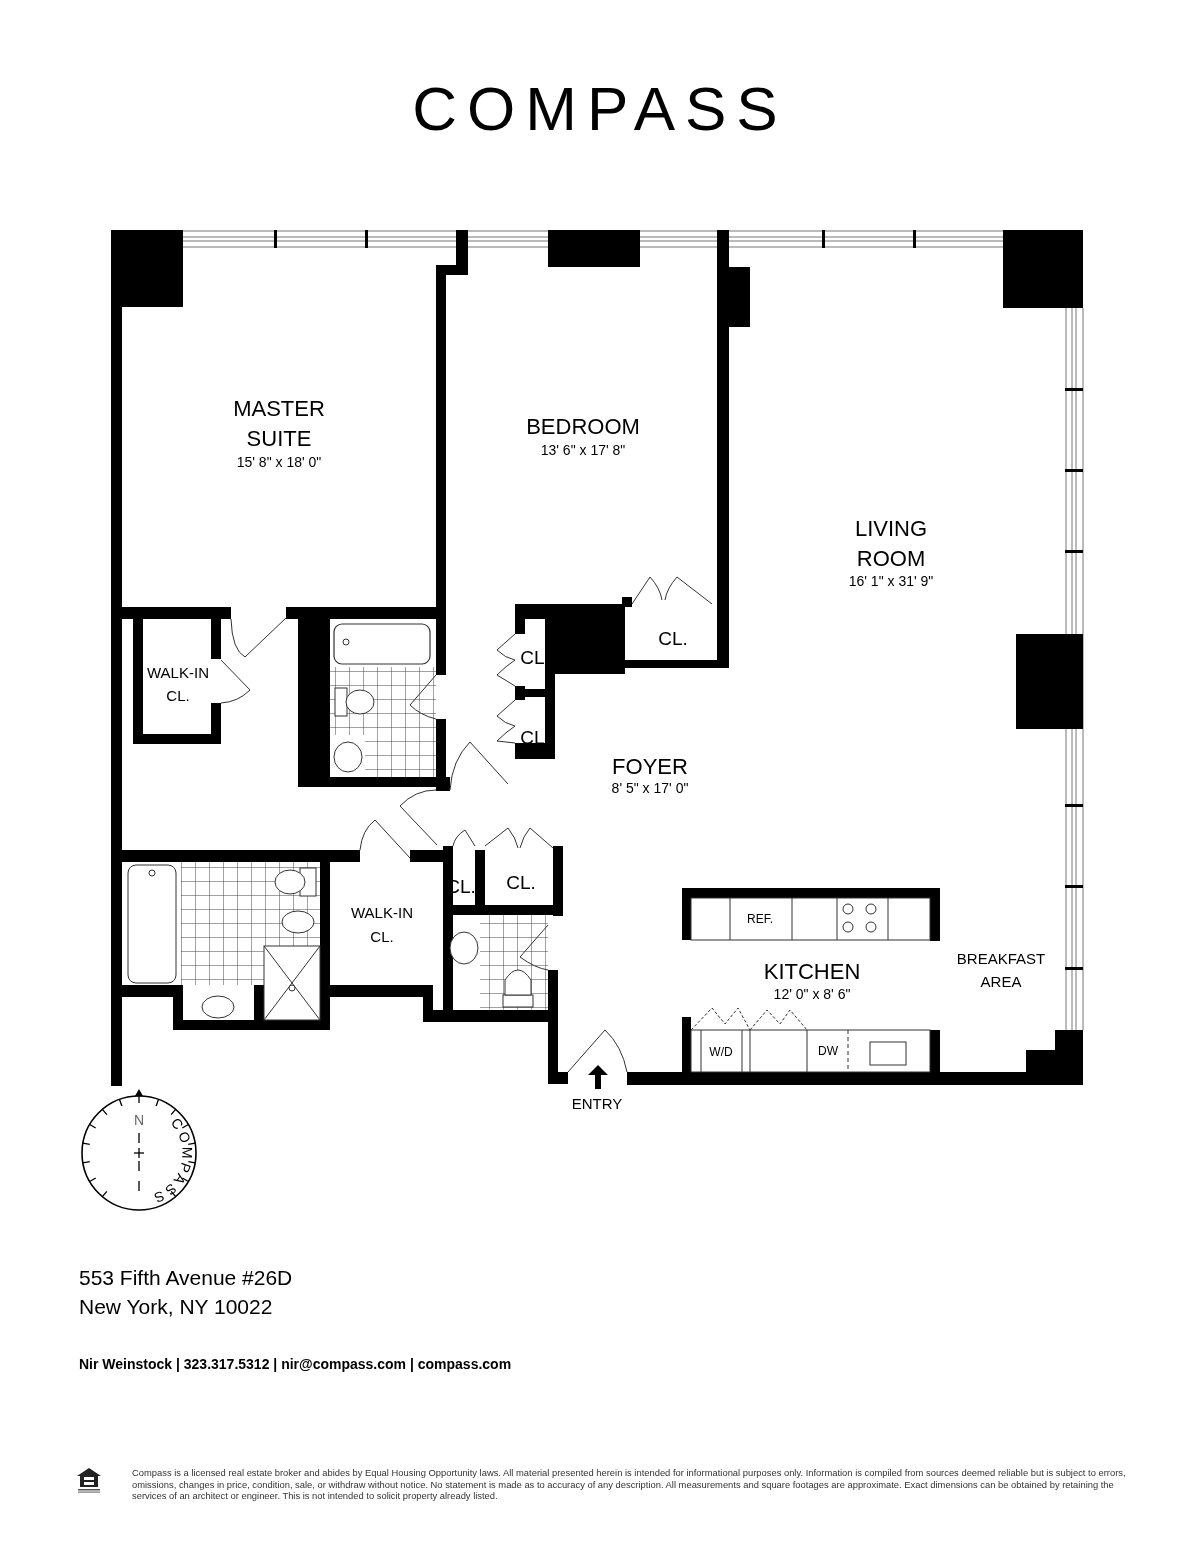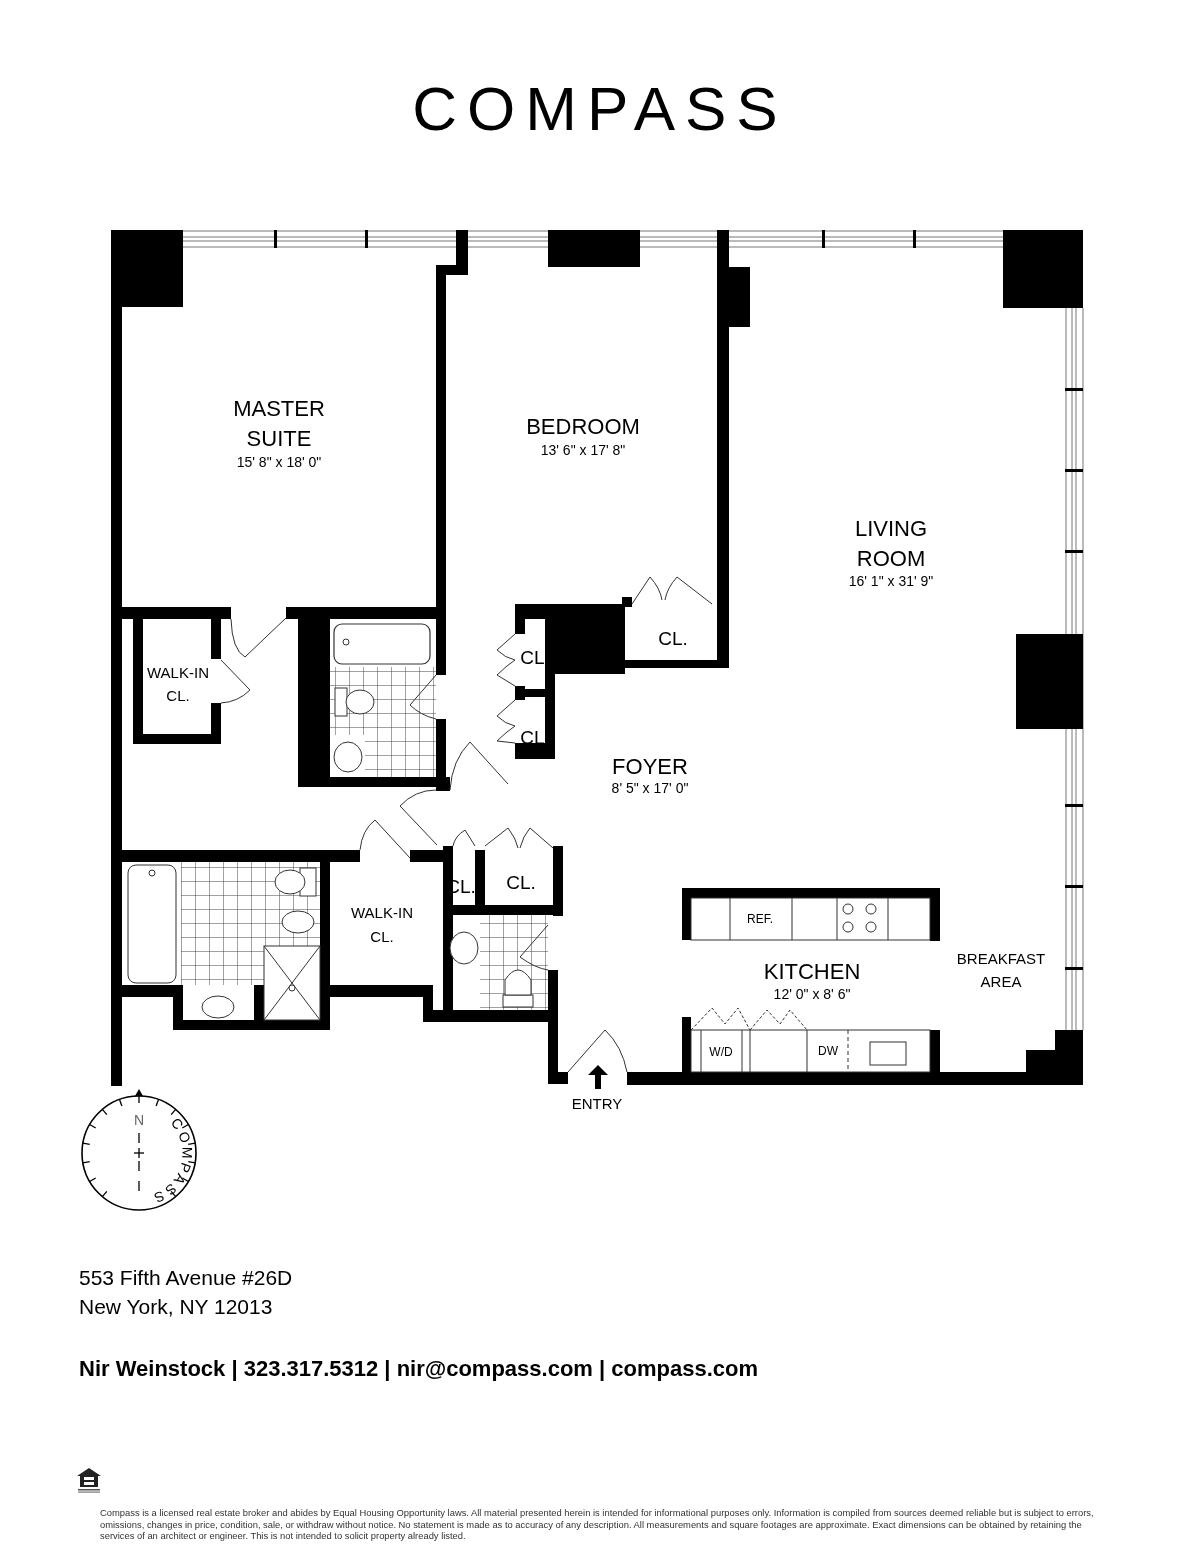--- a/index.html
+++ b/index.html
@@ -7,23 +7,23 @@
          font-family: "Liberation Sans", sans-serif; color: #000; }
   .logo { position: absolute; top: 80px; left: 0; width: 1200px; text-align: center;
           font-family: "Liberation Sans", sans-serif; font-size: 60px; letter-spacing: 9px;
           font-weight: 400; line-height: 60px; }
   svg.plan { position: absolute; left: 0; top: 0; }
   .room-label { font-family: "Liberation Sans", sans-serif; font-size: 22px; fill: #000; text-anchor: middle; }
   .room-dim { font-family: "Liberation Sans", sans-serif; font-size: 14px; fill: #000; text-anchor: middle; }
   .small-label { font-family: "Liberation Sans", sans-serif; font-size: 15px; fill:#000; text-anchor: middle; }
   .tiny-label { font-family: "Liberation Sans", sans-serif; font-size: 12px; fill:#000; text-anchor: middle; }
   .address { position: absolute; left: 79px; top: 1263px; font-size: 21px; line-height: 29px; }
-  .contact { position: absolute; left: 79px; top: 1356px; font-size: 22px; font-weight: bold; }
-  .disclaimer { position: absolute; left: 100px; top: 1467px; width: 1010px; font-size: 9.4px;
-                line-height: 11.5px; color: #333; margin-top: 40px; }
+  .contact { position: absolute; left: 79px; top: 1356px; font-size: 14px; font-weight: bold; }
+  .disclaimer { position: absolute; left: 132px; top: 1467px; width: 1010px; font-size: 9.4px;
+                line-height: 11.5px; color: #333; }
   .eho { position: absolute; left: 76px; top: 1467px; width: 26px; height: 26px; }
 </style>
 </head>
 <body>
 
 <div class="logo">
   <svg width="1200" height="60" viewBox="0 0 1200 60">
     <text x="600" y="50" text-anchor="middle" font-family="Liberation Sans, sans-serif" font-size="62" letter-spacing="10">COMPASS</text>
   </svg>
 </div>
@@ -299,21 +299,21 @@
     <text x="0" y="-28" text-anchor="middle" font-family="Liberation Sans, sans-serif" font-size="14" fill="#666">N</text>
     <path id="ring" d="M 31 -30 A 43 43 0 0 1 -16 40" fill="none"></path>
     <text font-family="Liberation Sans, sans-serif" font-size="14" fill="#000" letter-spacing="3">
       <textPath href="#ring">COMPASS</textPath>
     </text>
   </g>
 </svg>
 
 <div class="address">
   <div>553 Fifth Avenue #26D</div>
-  <div>New York, NY 12013</div>
+  <div>New York, NY 10022</div>
 </div>
 
 <div class="contact">Nir Weinstock | 323.317.5312 | nir@compass.com | compass.com</div>
 
 <svg class="eho" viewBox="0 0 26 26">
   <polygon points="13,1 1,9 4,9 4,20 22,20 22,9 25,9" fill="#222"></polygon>
   <rect x="8" y="10" width="10" height="3" fill="#fff"></rect>
   <rect x="8" y="15" width="10" height="3" fill="#fff"></rect>
   <rect x="2" y="22" width="22" height="1.5" fill="#555"></rect>
   <rect x="2" y="24.5" width="22" height="1.2" fill="#777"></rect>

